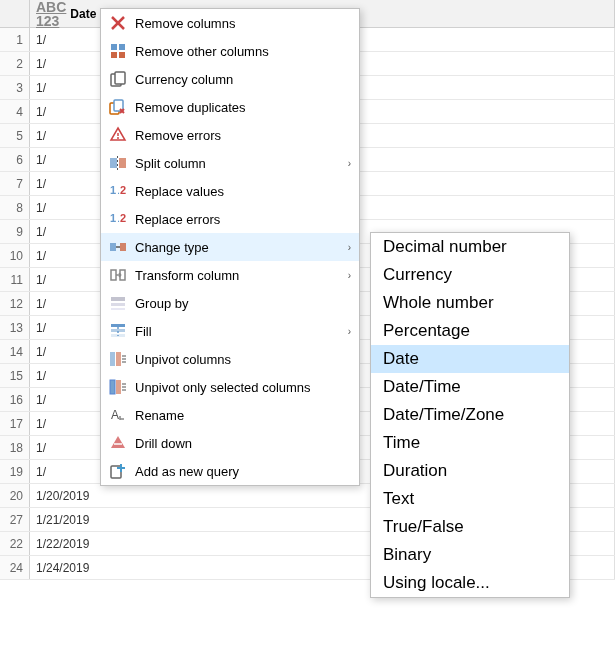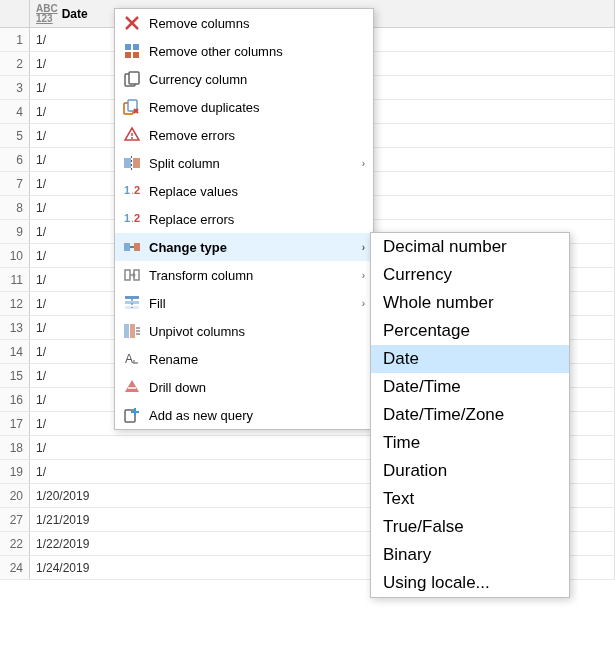--- a/index.html
+++ b/index.html
@@ -79,41 +79,41 @@
       align-items: center;
       padding: 0 6px;
       font-size: 12px;
       color: #333;
     }
 
     
     .context-menu {
       position: absolute;
       top: 8px;
-      left: 114px;
+      left: 100px;
       width: 260px;
       background: #fff;
       border: 1px solid #c0c0c0;
       box-shadow: 2px 2px 8px rgba(0,0,0,0.2);
       z-index: 100;
     }
 
     .menu-item {
       display: flex;
       align-items: center;
       height: 28px;
       padding: 0 8px;
       cursor: pointer;
       gap: 8px;
       position: relative;
     }
 
     .menu-item.highlighted {
       background: #e5f3ff;
-      font-weight: 700;
+      font-weight: 400;
     }
 
     .menu-icon {
       width: 18px;
       height: 18px;
       flex-shrink: 0;
       display: flex;
       align-items: center;
       justify-content: center;
     }
@@ -160,21 +160,21 @@
     }
   </style>
 </head>
 <body>
 
 <div class="grid-area">
 
   <div class="grid-col-header">
     <div class="row-num-header"></div>
     <div class="col-header">
-      <span class="type-badge" style="font-size:10px;line-height:1;color:#888;font-weight:bold;text-decoration:underline;">ABC<br>123</span>
+      <span class="type-badge" style="font-size:14px;line-height:1;color:#888;font-weight:bold;text-decoration:underline;">ABC<br>123</span>
       <span>Date</span>
     </div>
   </div>
 
   <div id="grid-rows">
       <div class="grid-row">
         <div class="row-num">1</div>
         <div class="row-cell">1/</div>
       </div>
       <div class="grid-row">
@@ -371,38 +371,58 @@
           <line x1="10" y1="11" x2="12" y2="9" stroke="#888" stroke-width="1.5"></line>
           <rect x="11" y="4" width="5" height="10" fill="none" stroke="#888" stroke-width="1.5"></rect>
         </svg>
       </span>
       <span class="menu-label">Transform column</span>
       <span class="menu-arrow">›</span>
     </div>
     <div class="menu-item">
       <span class="menu-icon">
         <svg viewBox="0 0 18 18">
+          <rect x="2" y="3" width="14" height="4" fill="#aab" opacity="0.7"></rect>
+          <rect x="2" y="9" width="14" height="3" fill="#ccd" opacity="0.7"></rect>
+          <rect x="2" y="14" width="14" height="2" fill="#dde" opacity="0.7"></rect>
+        </svg>
+      </span>
+      <span class="menu-label">Group by</span>
+    </div>
+    <div class="menu-item">
+      <span class="menu-icon">
+        <svg viewBox="0 0 18 18">
           <rect x="2" y="2" width="14" height="3" fill="#6699cc"></rect>
           <rect x="2" y="7" width="14" height="3" fill="#6699cc" opacity="0.5"></rect>
           <rect x="2" y="12" width="14" height="3" fill="#6699cc" opacity="0.2"></rect>
           <path d="M9 5 L9 14" stroke="#6699cc" stroke-width="1.5" stroke-dasharray="2,2"></path>
         </svg>
       </span>
       <span class="menu-label">Fill</span>
       <span class="menu-arrow">›</span>
     </div>
     <div class="menu-item">
       <span class="menu-icon">
         <svg viewBox="0 0 18 18">
           <rect x="1" y="2" width="5" height="14" fill="#6699cc" opacity="0.6"></rect>
           <rect x="7" y="2" width="5" height="14" fill="#cc6644" opacity="0.6"></rect>
           <path d="M13 9 L17 9 M13 6 L17 6 M13 12 L17 12" stroke="#555" stroke-width="1.2"></path>
         </svg>
       </span>
       <span class="menu-label">Unpivot columns</span>
+    </div>
+    <div class="menu-item">
+      <span class="menu-icon">
+        <svg viewBox="0 0 18 18">
+          <rect x="1" y="2" width="5" height="14" fill="#6699cc" opacity="0.9" stroke="#4477cc" stroke-width="1"></rect>
+          <rect x="7" y="2" width="5" height="14" fill="#cc6644" opacity="0.6"></rect>
+          <path d="M13 9 L17 9 M13 6 L17 6 M13 12 L17 12" stroke="#555" stroke-width="1.2"></path>
+        </svg>
+      </span>
+      <span class="menu-label">Unpivot only selected columns</span>
     </div>
     <div class="menu-item">
       <span class="menu-icon">
         <svg viewBox="0 0 18 18">
           <text x="2" y="13" font-size="12" fill="#555">A</text>
           <path d="M11 13 L15 13" stroke="#888" stroke-width="1.5"></path>
           <path d="M11 10 L11 14" stroke="#888" stroke-width="1.5"></path>
         </svg>
       </span>
       <span class="menu-label">Rename</span>

